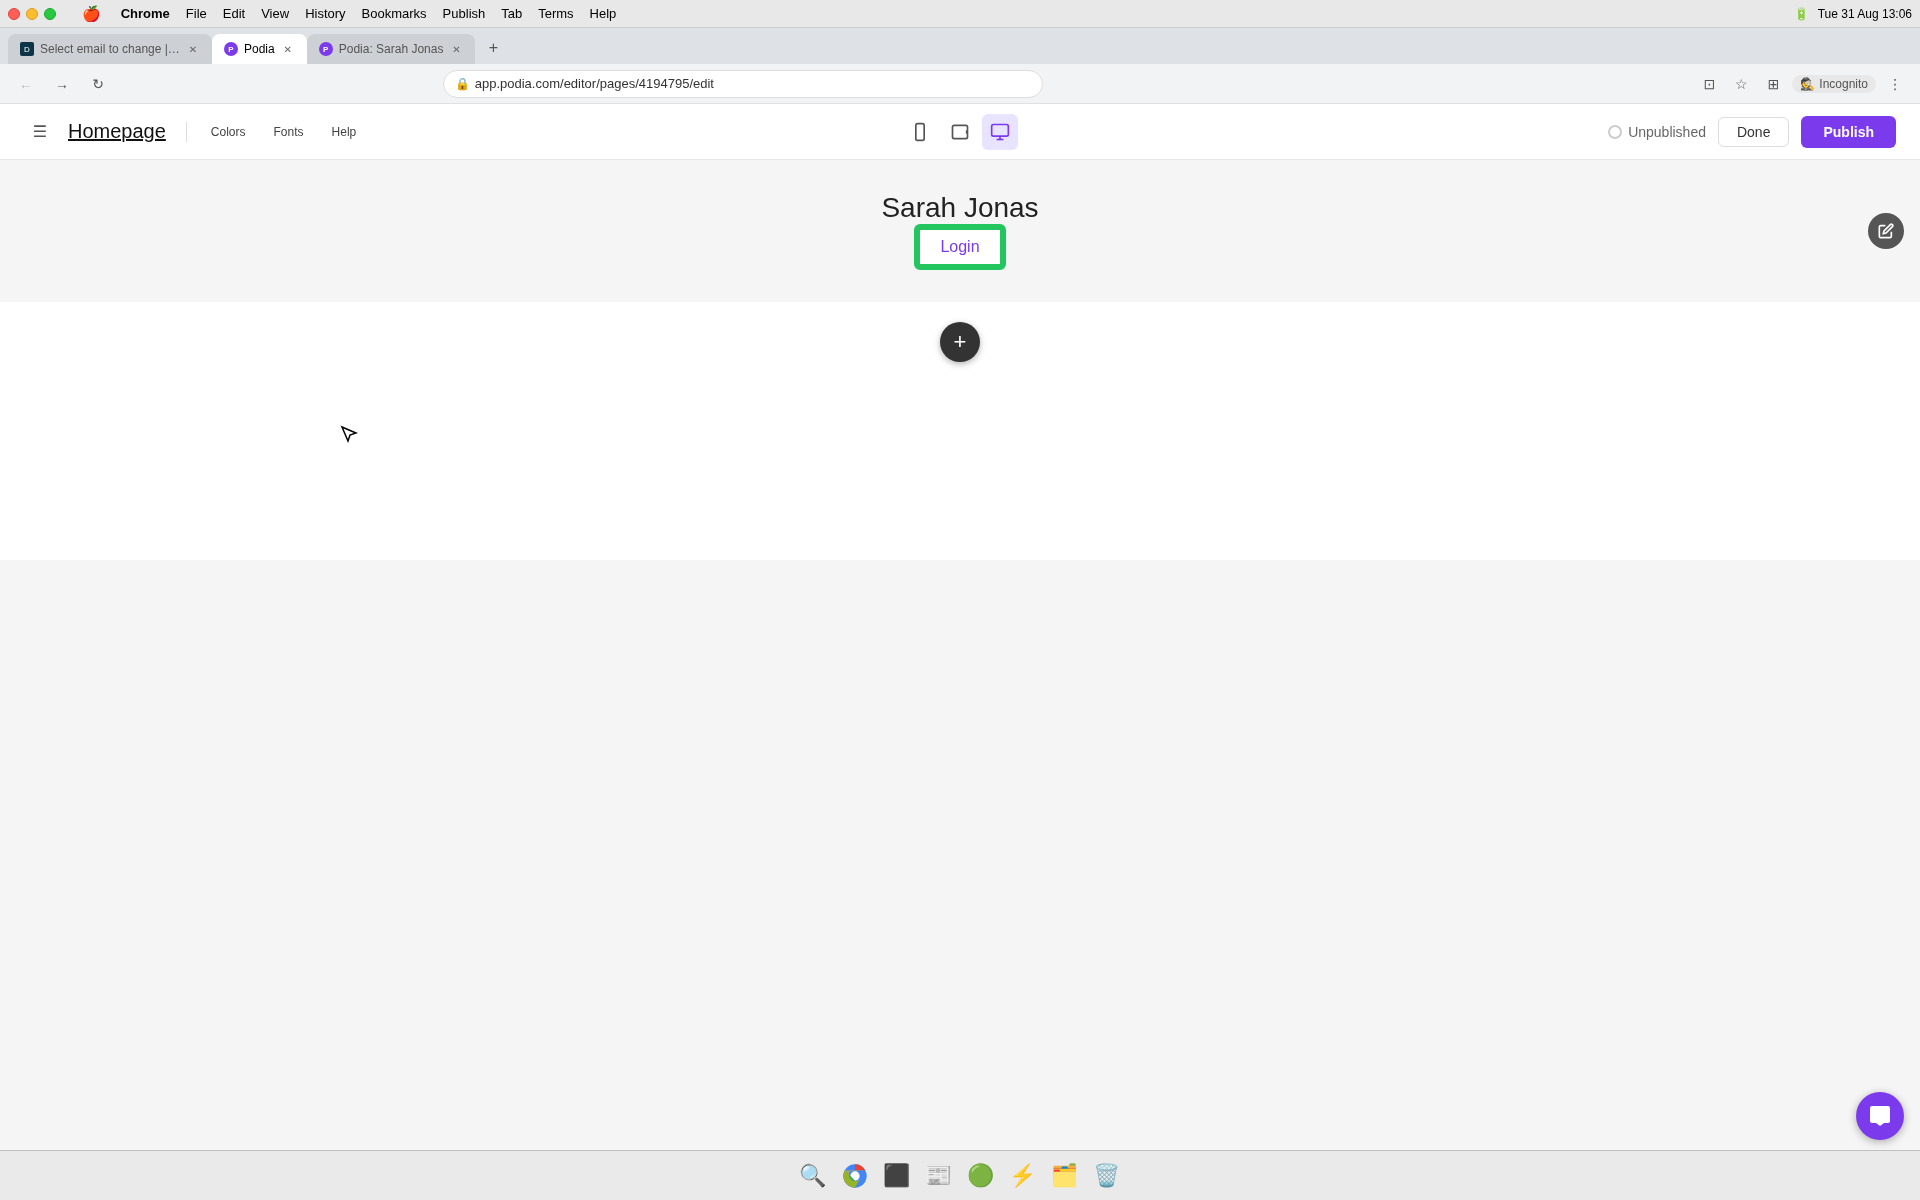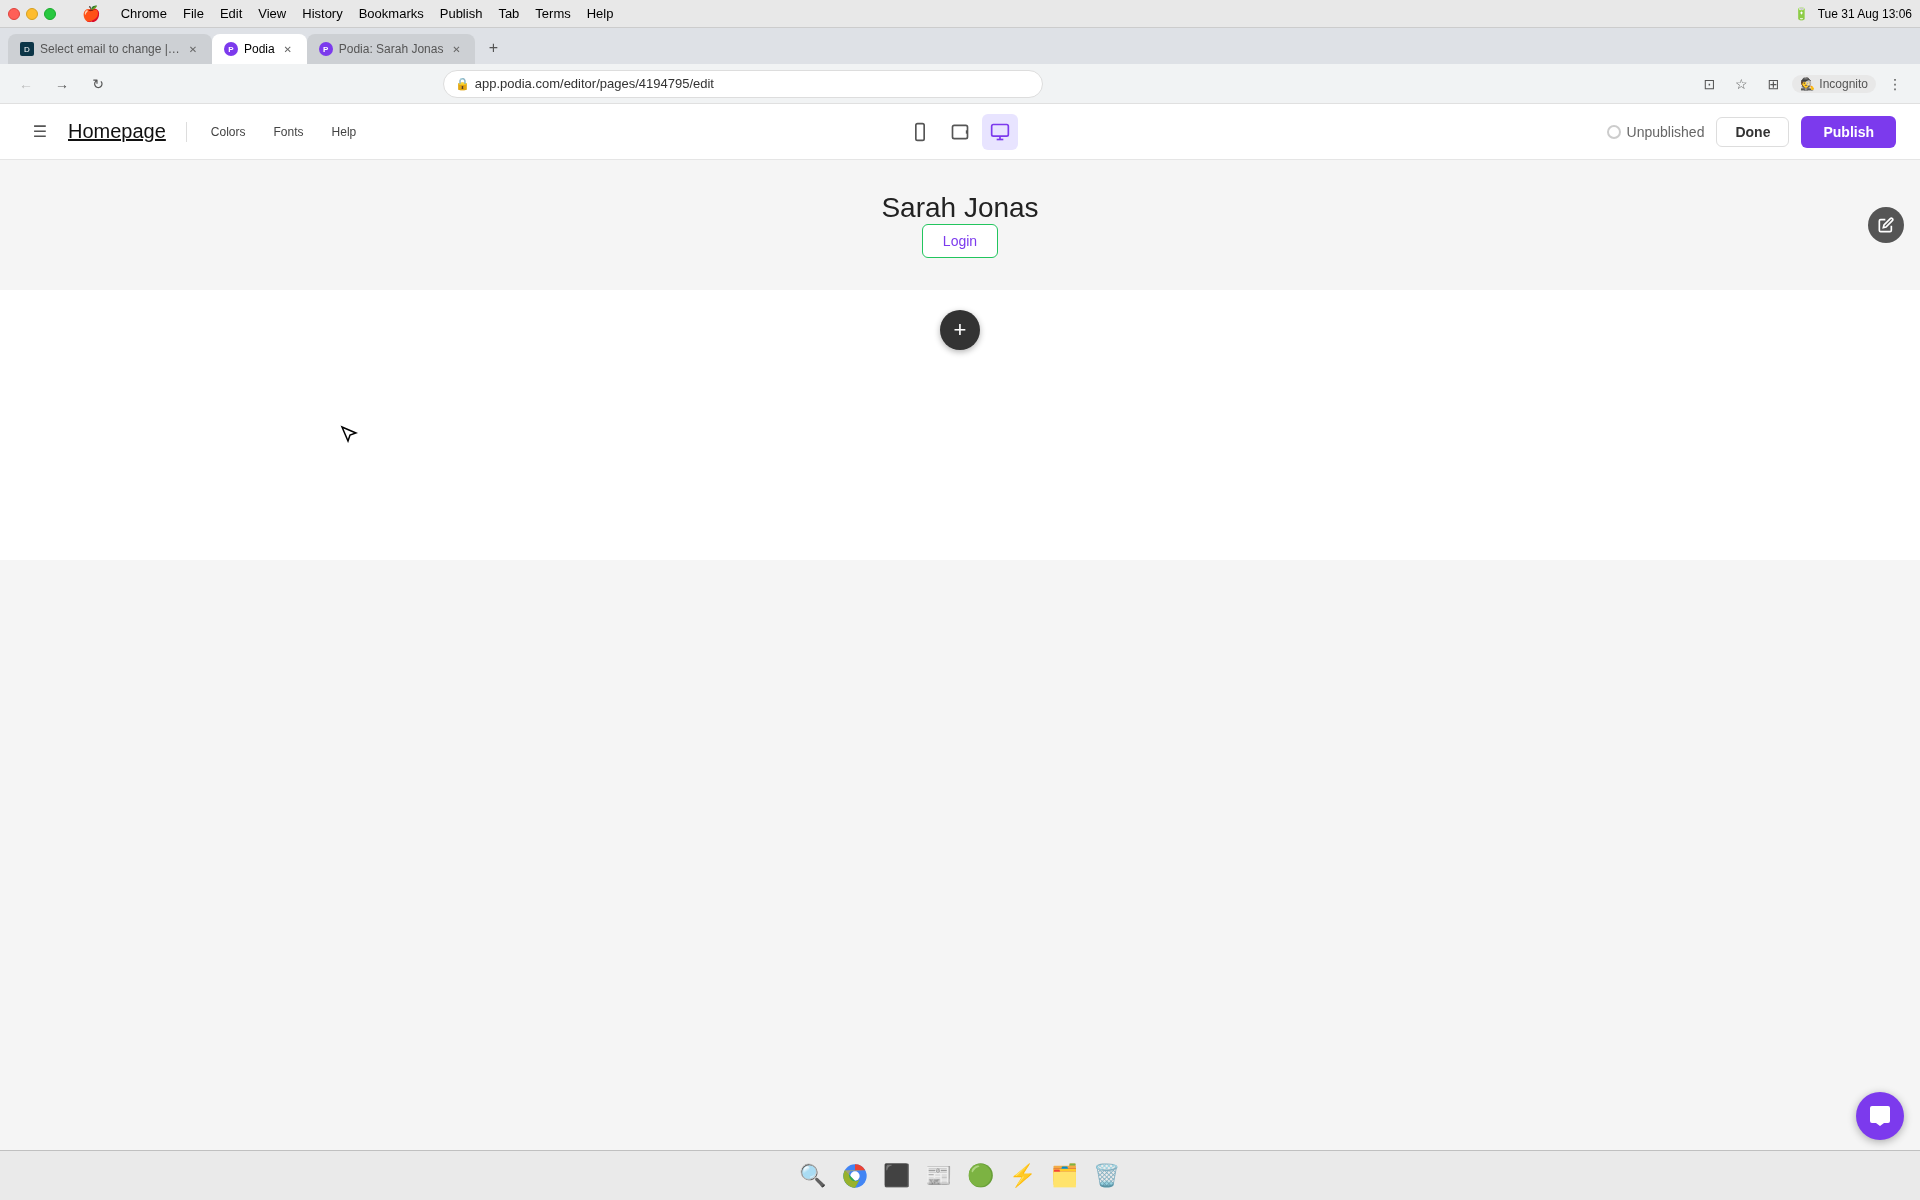--- a/index.html
+++ b/index.html
@@ -26,21 +26,21 @@
       margin-left: 12px;
     }
     .menu-bar-item {
       font-size: 13px;
       color: #000;
       padding: 0 8px;
       cursor: pointer;
       font-weight: 400;
     }
     .menu-bar-item.apple { font-size: 15px; margin-right: 4px; }
-    .menu-bar-item.bold { font-weight: 400; }
+    .menu-bar-item.bold { font-weight: 700; }
     .time-area {
       margin-left: auto;
       font-size: 12px;
       color: #000;
       display: flex;
       align-items: center;
       gap: 8px;
     }
 
     
@@ -196,21 +196,21 @@
       width: 14px; height: 14px; border-radius: 50%;
       border: 2px solid #ccc;
       background: #fff;
     }
     .done-btn {
       padding: 6px 18px;
       border-radius: 6px;
       border: 1px solid #ddd;
       background: #fff;
       font-size: 14px;
-      font-weight: 700;
+      font-weight: 400;
       color: #333;
       cursor: pointer;
     }
     .publish-btn {
       padding: 8px 22px;
       border-radius: 6px;
       border: none;
       background: #7C3AED;
       font-size: 14px;
       font-weight: 600;
@@ -243,23 +243,23 @@
       flex-direction: column;
     }
     .site-title {
       font-size: 28px;
       font-weight: 400;
       color: #222;
     }
     .login-btn {
       padding: 8px 20px;
       border-radius: 6px;
-      border: 1px solid #22c55e;
-      background: #fff;
-      font-size: 14px;
+      border: 6px solid #22c55e;
+      background: #fff;
+      font-size: 16px;
       color: #7C3AED;
       cursor: pointer;
       font-weight: 500;
     }
     .edit-overlay-btn {
       position: absolute;
       right: 16px;
       top: 50%;
       transform: translateY(-50%);
       width: 36px; height: 36px;

